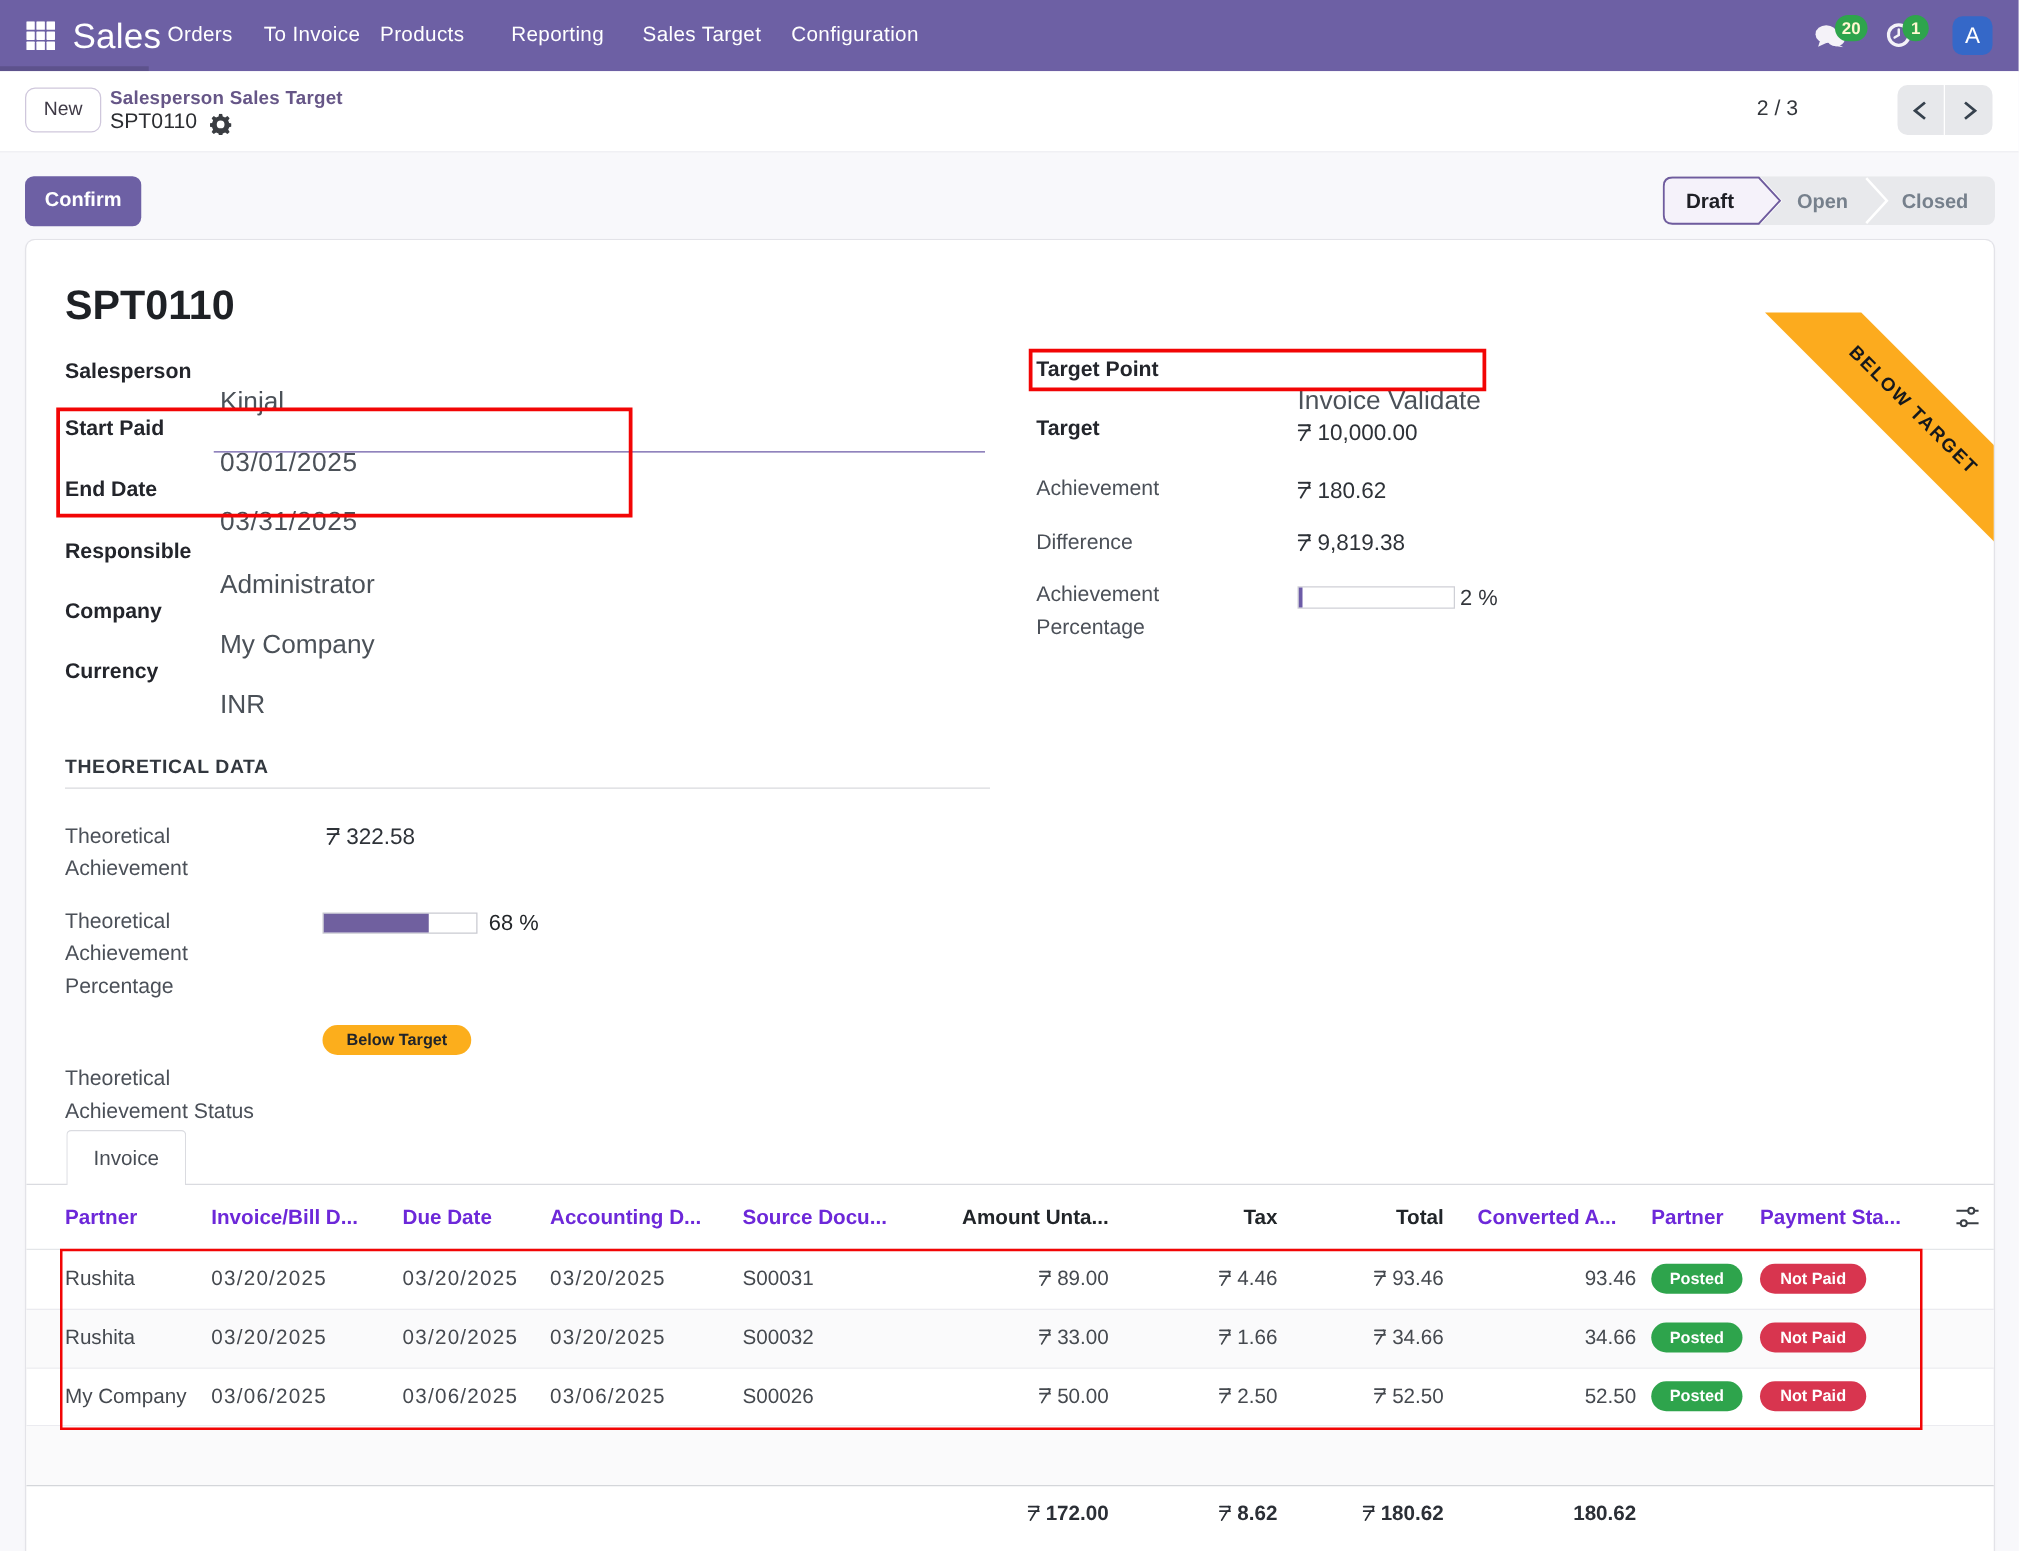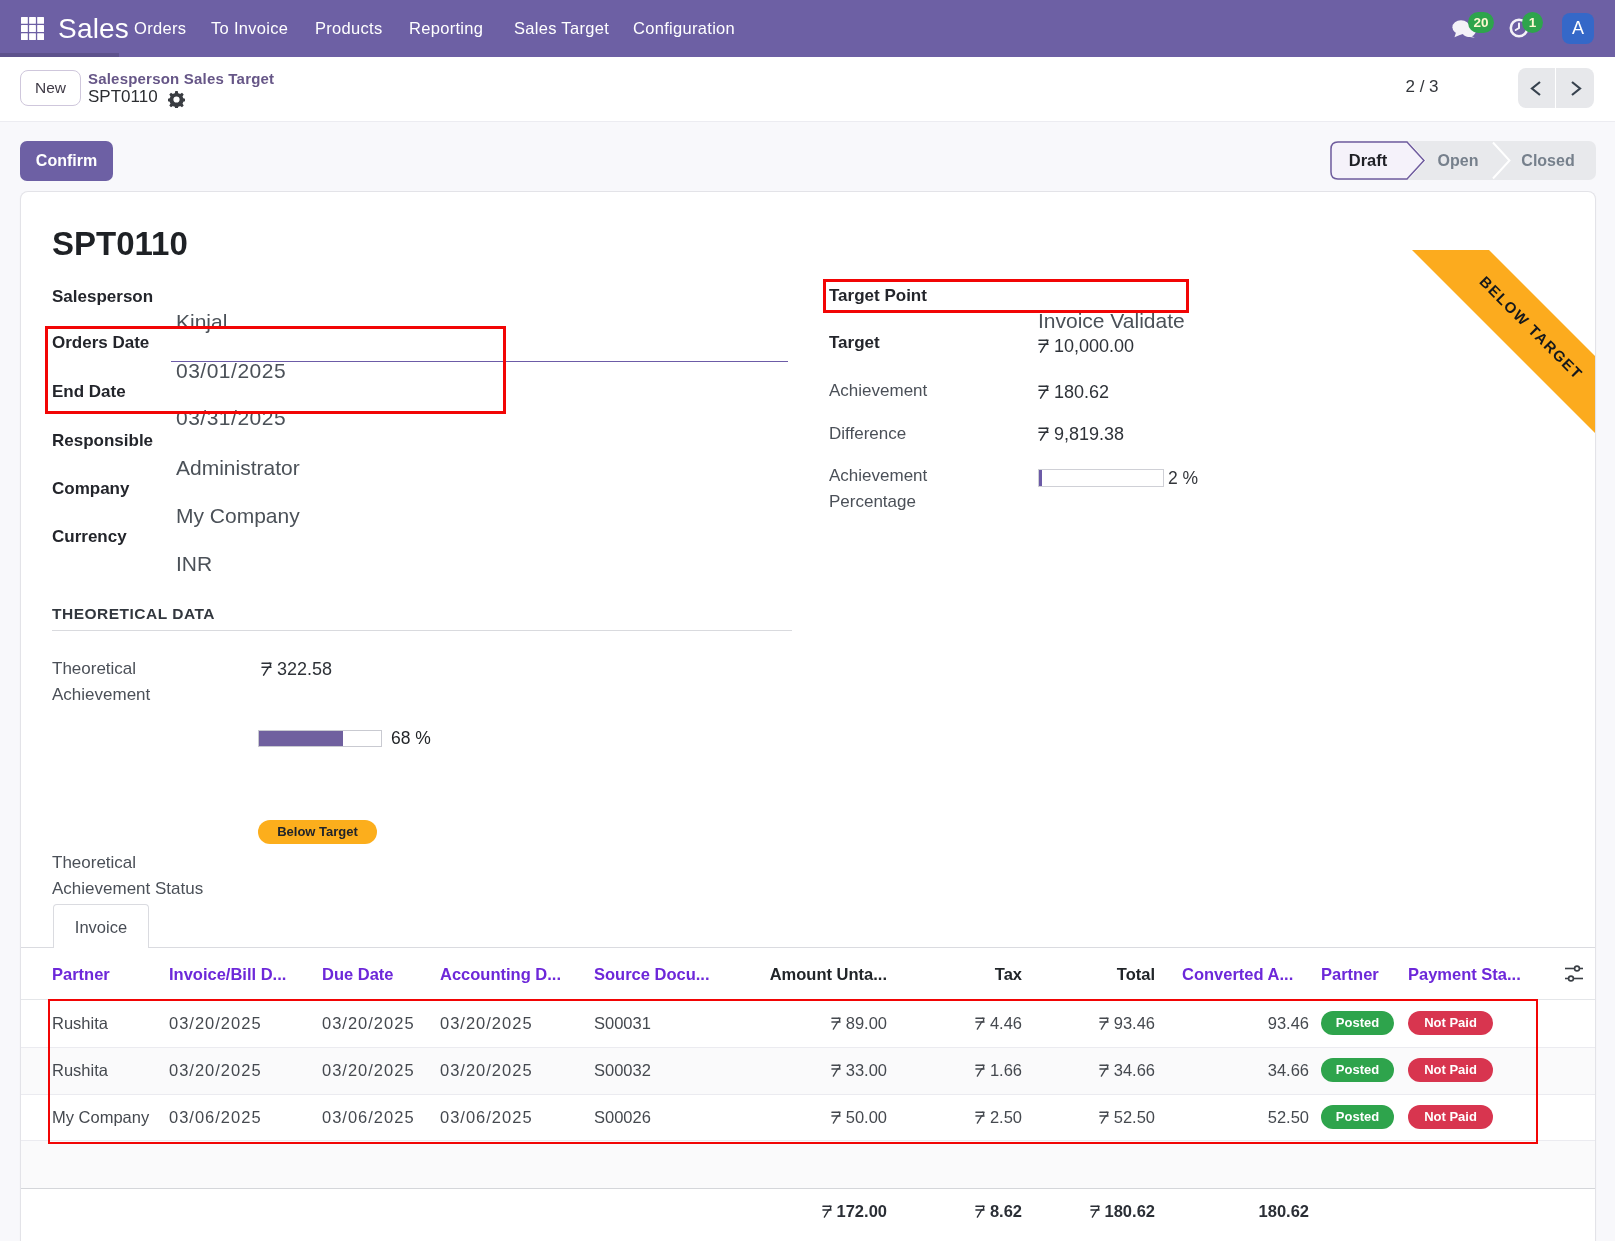--- a/index.html
+++ b/index.html
@@ -43,21 +43,21 @@
         <rect x="8.1" y="8.1" width="6.8" height="6.8" rx=".5"></rect>
         <rect x="16.2" y="8.1" width="6.8" height="6.8" rx=".5"></rect>
         <rect x="0" y="16.2" width="6.8" height="6.8" rx=".5"></rect>
         <rect x="8.1" y="16.2" width="6.8" height="6.8" rx=".5"></rect>
         <rect x="16.2" y="16.2" width="6.8" height="6.8" rx=".5"></rect>
       </g>
   </svg>
   <div class="mi brand" style="left:58px">Sales</div>
   <div class="mi" style="left:134px">Orders</div>
   <div class="mi" style="left:211px">To Invoice</div>
-  <div class="mi" style="left:315px">Products</div>
+  <div class="mi" style="left:304px">Products</div>
   <div class="mi" style="left:409px">Reporting</div>
   <div class="mi" style="left:514px">Sales Target</div>
   <div class="mi" style="left:633px">Configuration</div>
   <svg class="abs" style="left:1452px;top:20px" width="24" height="18" viewBox="0 0 24 18">
     <ellipse cx="9" cy="7.3" rx="8.6" ry="7.1" fill="#f4f2f8"></ellipse>
     <path d="M4 12.5 L2.5 17.3 L9.5 14.2 Z" fill="#f4f2f8"></path>
     <ellipse cx="16.8" cy="11.3" rx="7" ry="5.7" fill="#f4f2f8"></ellipse>
     <path d="M18.5 15.5 L22.8 17.8 L14.5 16.6 Z" fill="#f4f2f8"></path>
   </svg>
   <div class="abs" style="left:1468px;top:12px;width:26px;height:21px;background:#2ea44c;border-radius:11px;color:#fff8d0;font-size:13.5px;font-weight:700;text-align:center;line-height:21px">20</div>
@@ -104,21 +104,21 @@
 
   <svg class="abs" style="left:1196px;top:40px" width="380" height="210" viewBox="0 0 380 210">
     <polygon points="195,18 272,18 380,126 380,203" fill="#fcab1e"></polygon>
     <text x="314" y="101" text-anchor="middle" transform="rotate(45 314 96)" font-family="Liberation Sans, sans-serif" font-size="15" font-weight="bold" letter-spacing="1.5" fill="#15181c">BELOW TARGET</text>
   </svg>
 
   <div class="abs" style="left:31px;top:32px;font-size:33px;font-weight:700;color:#1e2125;line-height:40px">SPT0110</div>
 
   <div class="lab" style="left:31px;top:94px">Salesperson</div>
   <div class="val" style="left:155px;top:95px">Kinjal</div>
-  <div class="lab" style="left:31px;top:140px">Orders Date</div>
+  <div class="lab" style="left:31px;top:140px">Start Paid</div>
   <div class="val" style="left:155px;top:144px;letter-spacing:.5px">03/01/2025</div>
   <div class="abs" style="left:150px;top:169px;width:617px;height:1px;background:#6c5ba7"></div>
   <div class="lab" style="left:31px;top:189px">End Date</div>
   <div class="val" style="left:155px;top:191px;letter-spacing:.5px">03/31/2025</div>
   <div class="lab" style="left:31px;top:238px">Responsible</div>
   <div class="val" style="left:155px;top:241px">Administrator</div>
   <div class="lab" style="left:31px;top:286px">Company</div>
   <div class="val" style="left:155px;top:289px">My Company</div>
   <div class="lab" style="left:31px;top:334px">Currency</div>
   <div class="val" style="left:155px;top:337px">INR</div>
@@ -164,20 +164,21 @@
   <div class="hline" style="left:31px;top:438px;width:740px"></div>
   <div class="lab2" style="left:31px;top:464px;width:165px">Theoretical Achievement</div>
   <div class="vald" style="left:240px;top:466px"><svg class="rs" viewBox="0 0 11 14">
         <g fill="none" stroke="currentColor" stroke-width="1.5" stroke-linecap="round">
           <path d="M1 1.2 H10"></path>
           <path d="M1 5.3 H10"></path>
           <path d="M8.4 1.2 C10.1 2.1 10 4.4 8 5.3"></path>
           <path d="M7.3 5.3 L2.6 13.2"></path>
         </g>
       </svg> 322.58</div>
+  <div class="lab2" style="left:31px;top:532px;width:165px">Theoretical Achievement Percentage</div>
   <div class="abs" style="left:237px;top:538px;width:124px;height:17px;border:1px solid #c9cad1;background:#fff">
       <div style="width:84px;height:100%;background:#70609f"></div>
     </div>
   <div class="abs" style="left:370px;top:536px;font-size:17.5px;color:#232629;line-height:20px">68 %</div>
   <div class="lab2" style="left:31px;top:658px;width:175px">Theoretical Achievement Status</div>
   <div class="abs" style="left:237px;top:628px;width:119px;height:24px;border-radius:12px;background:#fcae1c;color:#20242a;font-size:13px;font-weight:700;text-align:center;line-height:24px">Below Target</div>
 
   <div class="hline" style="left:0;top:755px;width:1576px;background:#dadbe0"></div>
   <div class="abs" style="left:32px;top:712px;width:96px;height:44px;background:#fff;border:1px solid #dadbe0;border-bottom:none;border-radius:4px 4px 0 0;font-size:16.5px;color:#484d55;text-align:center;line-height:44px">Invoice</div>
 

